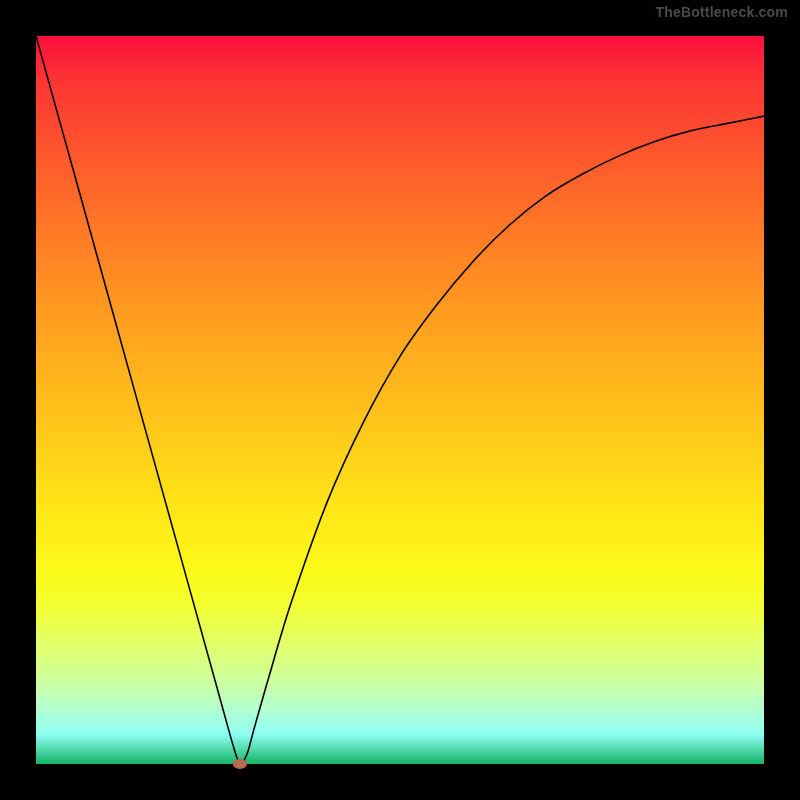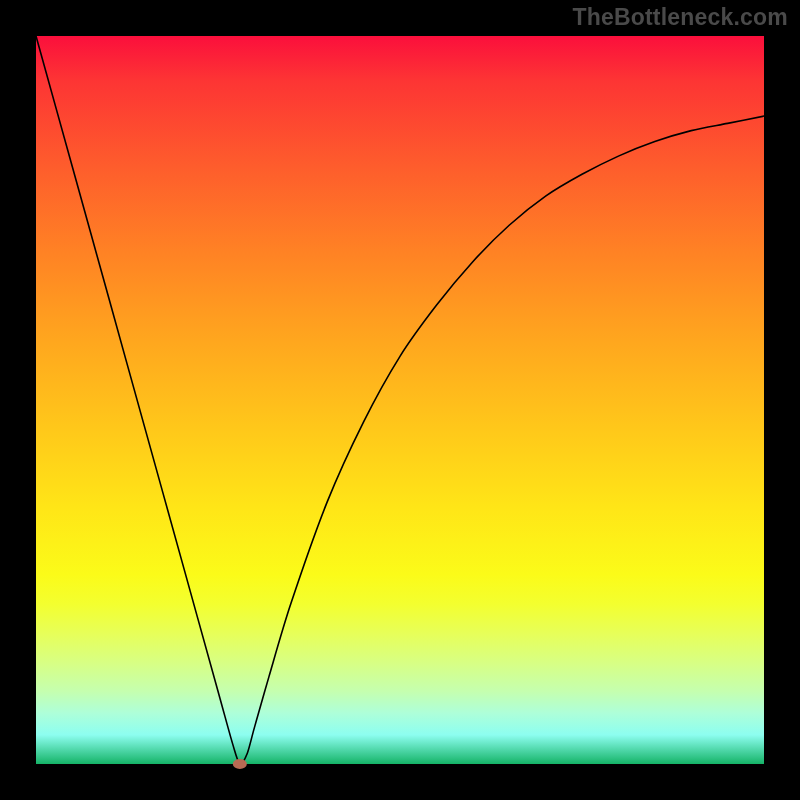--- a/index.html
+++ b/index.html
@@ -4,21 +4,21 @@
 <style>
   * { margin: 0; padding: 0; box-sizing: border-box; }
   html, body { width: 800px; height: 800px; overflow: hidden; }
   body { background: #000; font-family: Arial, Helvetica, sans-serif; position: relative; }
 
   .watermark {
     position: absolute;
     top: 4px;
     right: 12px;
     color: #4a4a4a;
-    font-size: 23px;
+    font-size: 14px;
     font-weight: 600;
     letter-spacing: 0.2px;
     z-index: 5;
   }
 
   .plot-area {
     position: absolute;
     left: 36px;
     top: 36px;
     width: 728px;

